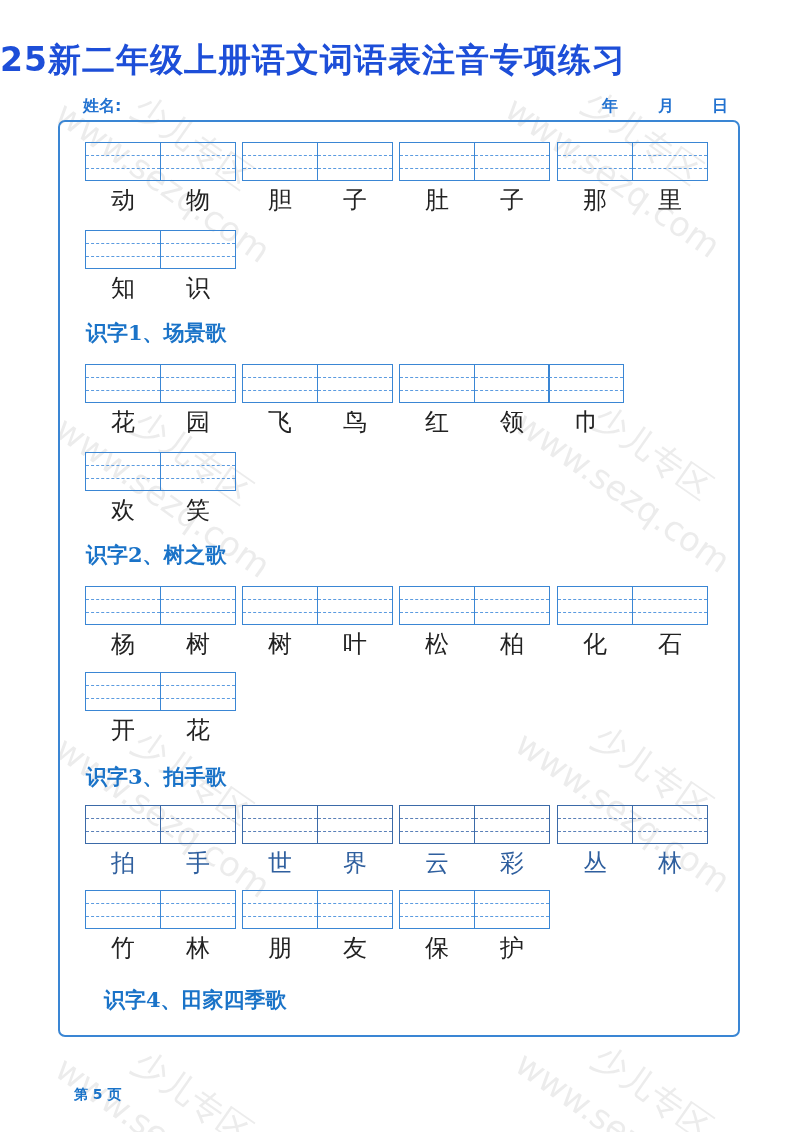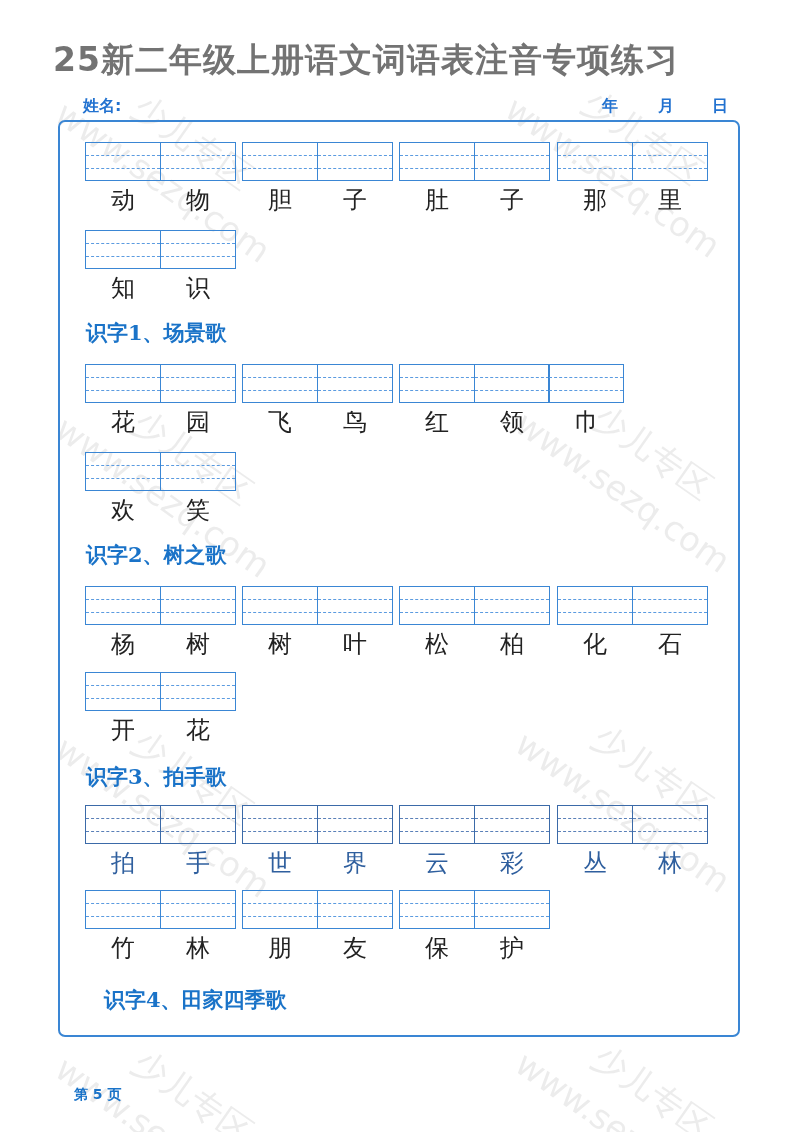--- a/index.html
+++ b/index.html
@@ -2,22 +2,22 @@
 <html><head>
 <meta charset="utf-8">
 <style>
   html, body { margin: 0; padding: 0; }
   body {
     width: 800px; height: 1132px; position: relative; overflow: hidden;
     background: #ffffff;
     font-family: "DejaVu Sans", sans-serif;
   }
   .title {
-    position: absolute; left: 0; top: 38px; width: 732px; text-align: center;
-    font-size: 33px; font-weight: bold; color: #737373; letter-spacing: 1px;
+    position: absolute; left: 0; top: 38px; width: 732px; text-align: left;
+    font-size: 33px; font-weight: bold; color: #1d4ed8; letter-spacing: 1px;
     font-family: "DejaVu Sans", sans-serif;
   }
   .meta-name { position: absolute; left: 72px; top: 96px; font-size: 16px; color: #2272d0; font-weight: bold; margin-left: 11px; }
   .meta-date { position: absolute; top: 96px; font-size: 16px; color: #2272d0; font-weight: bold; }
   .frame {
     position: absolute; left: 58px; top: 120px; width: 682px; height: 917px;
     border: 2px solid #3a86d4; border-radius: 7px; box-sizing: border-box;
   }
   .group {
     position: absolute; height: 39px; display: flex;

